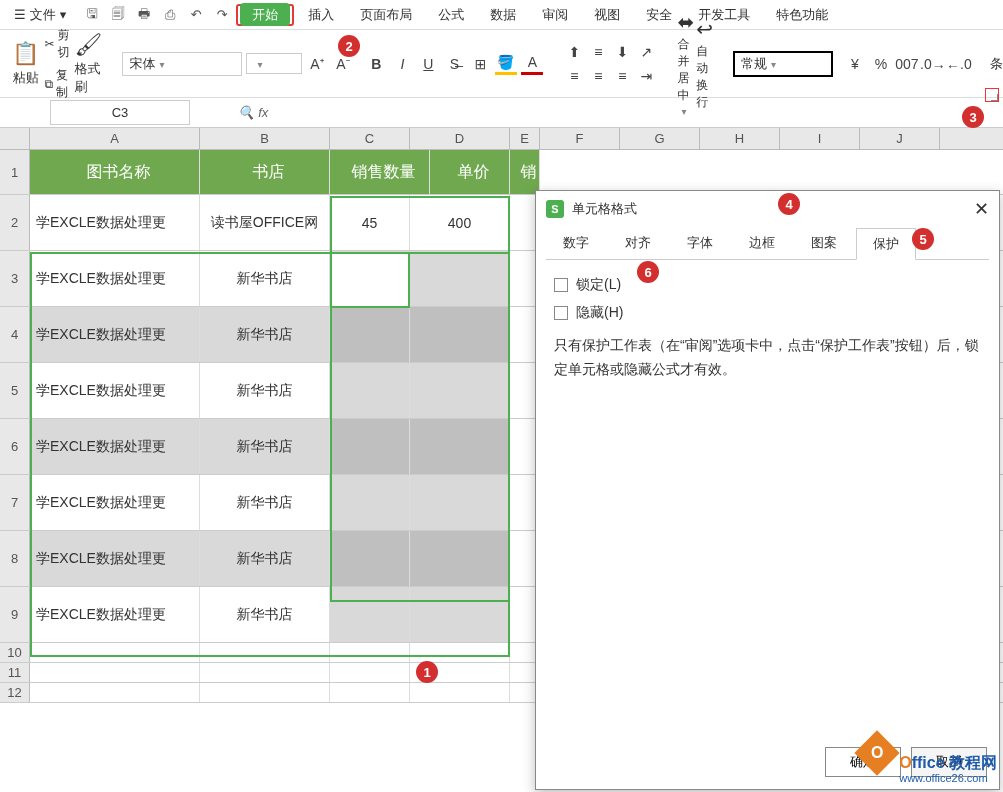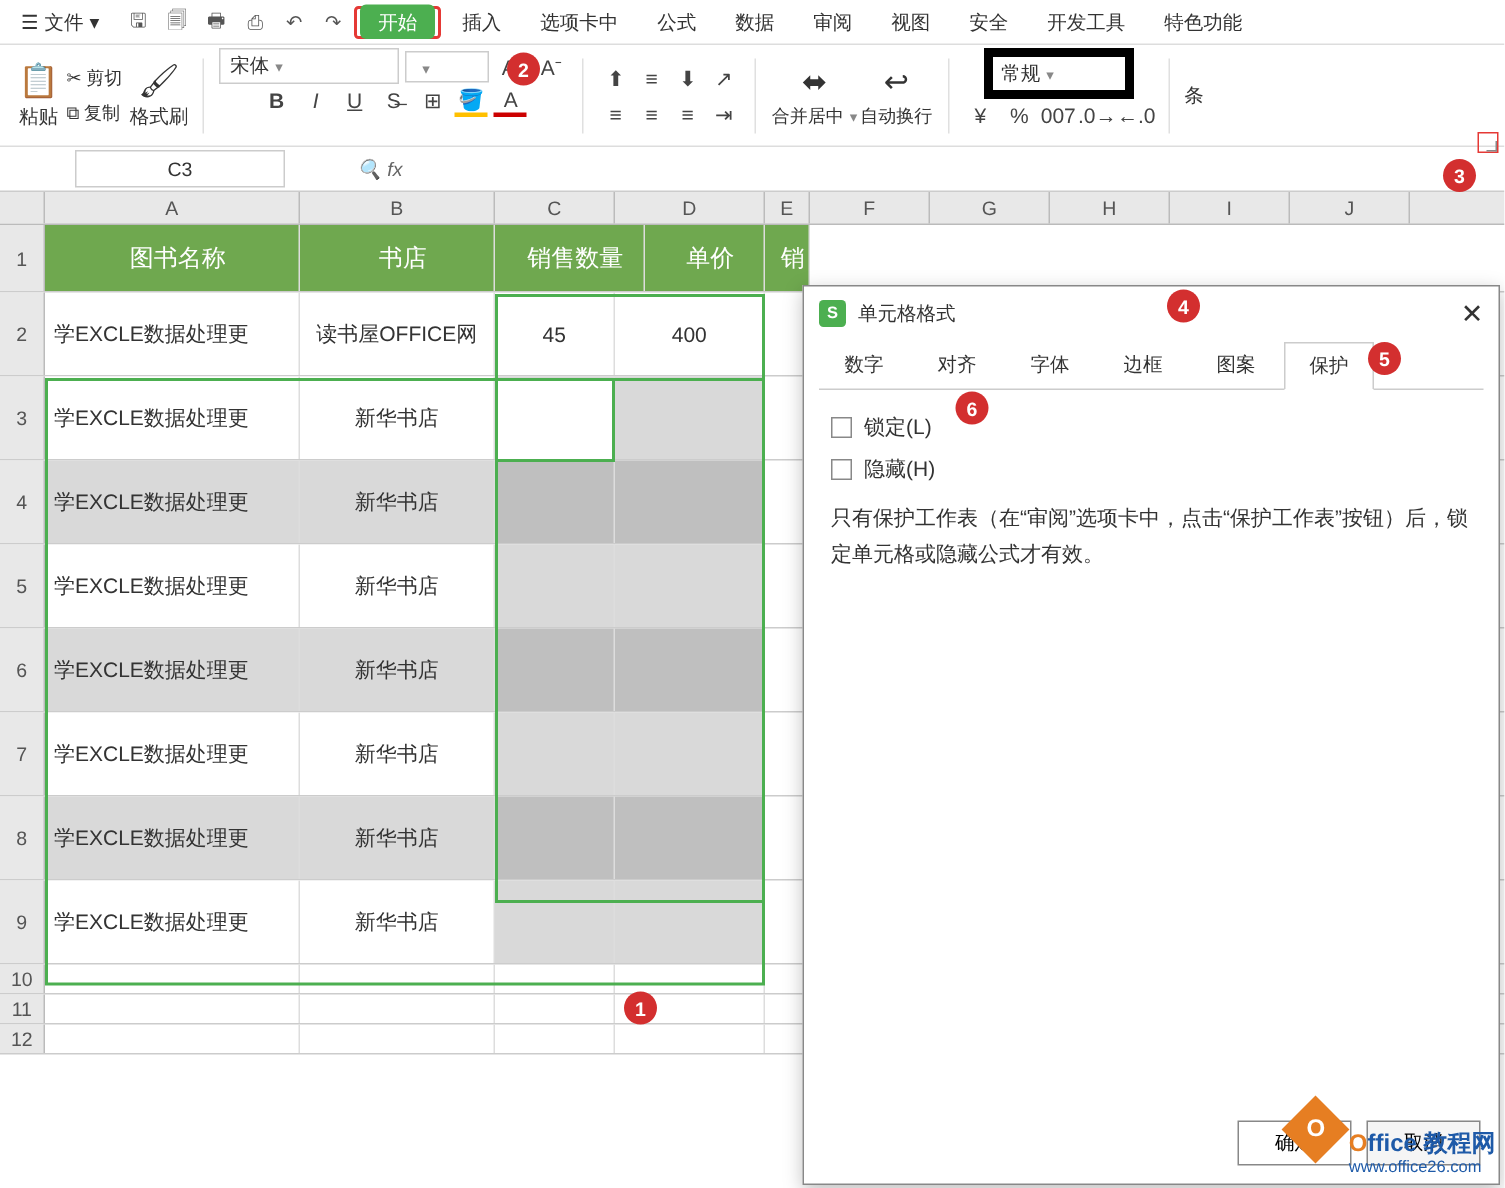--- a/index.html
+++ b/index.html
@@ -17,28 +17,28 @@
     .ribbon { height: 68px; display: flex; align-items: center; padding: 2px 8px; border-bottom: 1px solid #ddd; gap: 4px; }
     .ribbon-group { display: flex; align-items: center; gap: 2px; padding: 0 4px; height: 100%; }
     .ribbon-sep { width: 1px; height: 50px; background: #e0e0e0; margin: 0 2px; }
     .paste-btn { display: flex; flex-direction: column; align-items: center; gap: 2px; justify-content: center; }
     .paste-btn .icon-big { font-size: 22px; }
     .small-btns { display: flex; flex-direction: column; gap: 2px; }
     .small-btn { display: flex; align-items: center; gap: 3px; font-size: 12px; padding: 2px 3px; }
     .font-select { border: 1px solid #ccc; padding: 2px 18px 2px 6px; font-size: 13px; width: 120px; position: relative; background: #fff; }
     .size-select { border: 1px solid #ccc; padding: 2px 18px 2px 6px; font-size: 13px; width: 56px; background: #fff; }
     .font-row { display: flex; gap: 4px; align-items: center; }
-    .font-col { display: flex; flex-direction: column; gap: 0; }
+    .font-col { display: flex; gap: 11px; }
     .fmt-btn { width: 22px; height: 22px; display: flex; align-items: center; justify-content: center; font-size: 14px; color: #444; }
     .fmt-btn.bold { font-weight: bold; }
     .fmt-btn.italic { font-style: italic; }
     .fmt-btn.underline { text-decoration: underline; }
     .align-grid { display: grid; grid-template-columns: repeat(3, 22px); grid-template-rows: repeat(2, 22px); gap: 2px; }
     .merge-col { display: flex; flex-direction: column; align-items: center; gap: 2px; font-size: 12px; }
-    .num-fmt { border: 6px solid #000000; padding: 2px 18px 2px 6px; font-size: 13px; width: 100px; background: #fff; }
+    .num-fmt { border: 2px solid #000000; padding: 2px 18px 2px 6px; font-size: 13px; width: 100px; background: #fff; }
     
     
     .formula-bar { height: 30px; display: flex; align-items: center; border-bottom: 1px solid #ccc; }
     .name-box { width: 140px; text-align: center; border-right: 1px solid #ccc; padding: 4px; background: #fff; border: 1px solid #ccc; margin: 2px 40px 2px 50px; }
     .fx-label { padding: 0 8px; color: #666; font-style: italic; display: flex; align-items: center; gap: 4px; }
     .formula-input { flex: 1; padding: 4px; }
     
     
     .sheet-area { position: relative; }
     .col-headers { display: flex; height: 22px; background: #e8e8e8; border-bottom: 1px solid #bbb; }
@@ -110,21 +110,21 @@
   <div class="menu-icon-btn">🖫</div>
   <div class="menu-icon-btn">🗐</div>
   <div class="menu-icon-btn">🖶</div>
   <div class="menu-icon-btn">⎙</div>
   <div class="menu-icon-btn">↶</div>
   <div class="menu-icon-btn">↷</div>
   <span class="start-highlight">
     <span class="menu-tab active">开始</span>
   </span>
   <span class="menu-tab">插入</span>
-  <span class="menu-tab">选项卡中</span>
+  <span class="menu-tab">页面布局</span>
   <span class="menu-tab">公式</span>
   <span class="menu-tab">数据</span>
   <span class="menu-tab">审阅</span>
   <span class="menu-tab">视图</span>
   <span class="menu-tab">安全</span>
   <span class="menu-tab">开发工具</span>
   <span class="menu-tab">特色功能</span>
 </div>
 
 <div class="ribbon">

